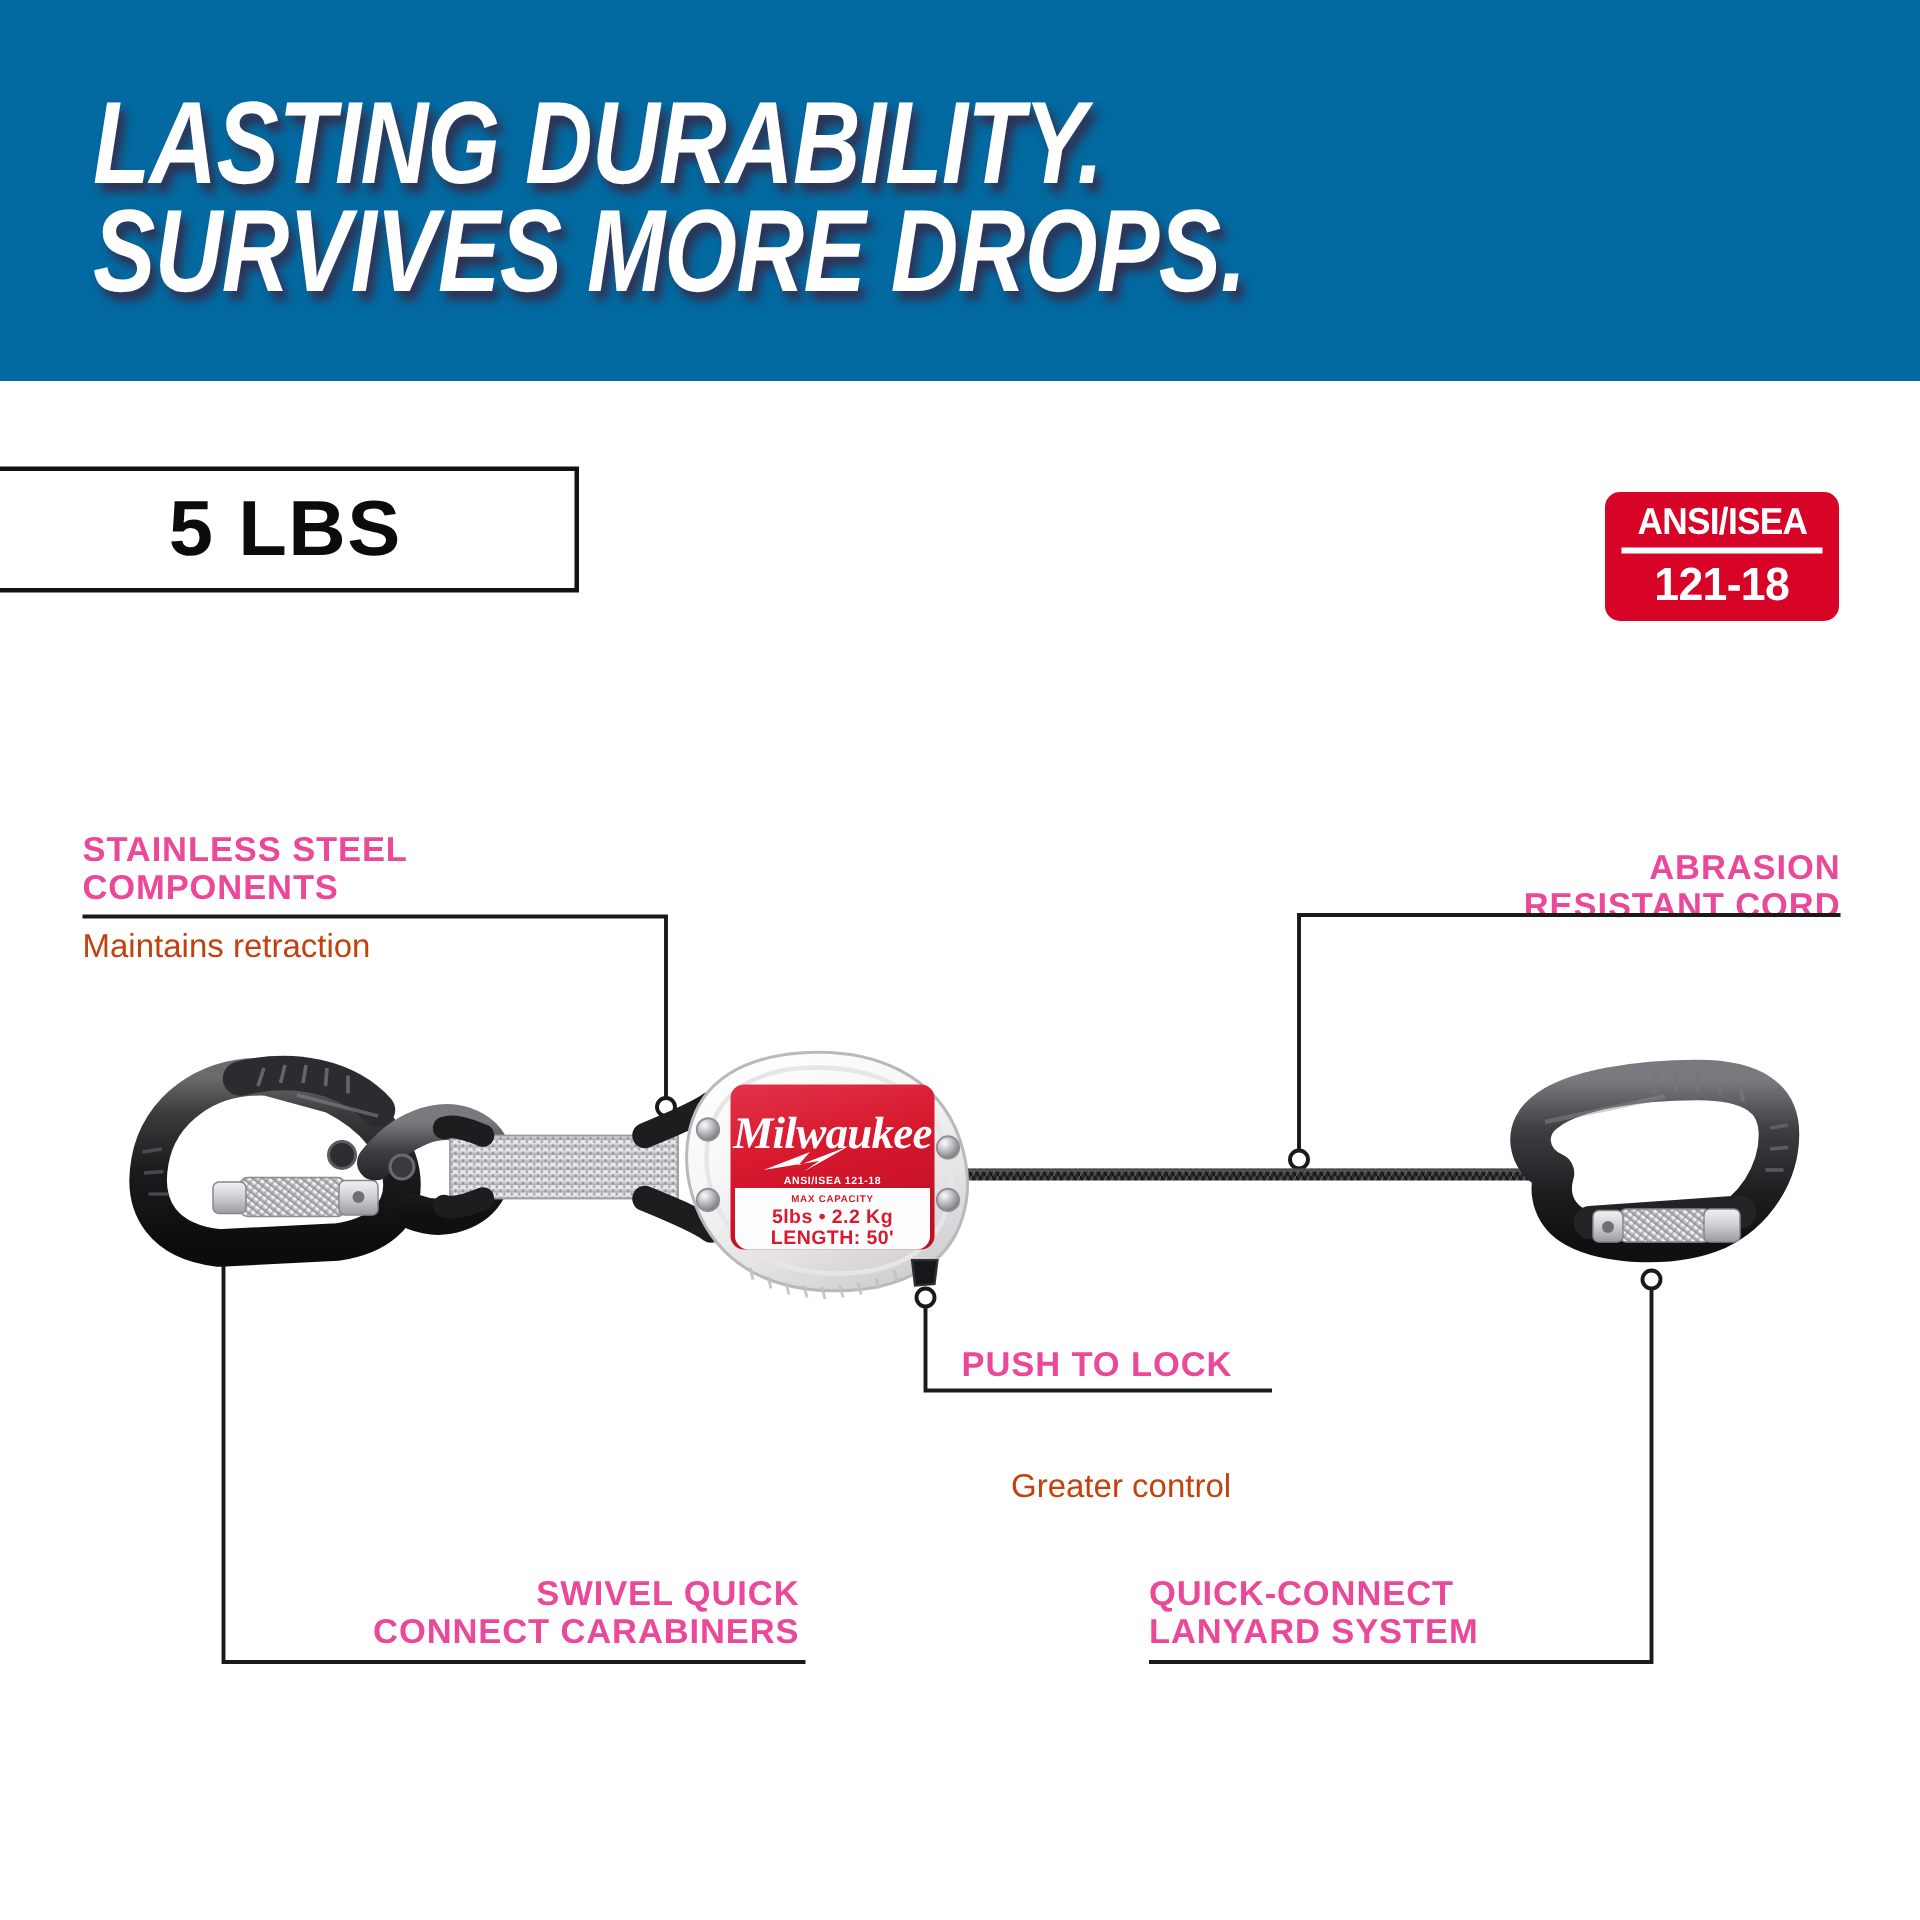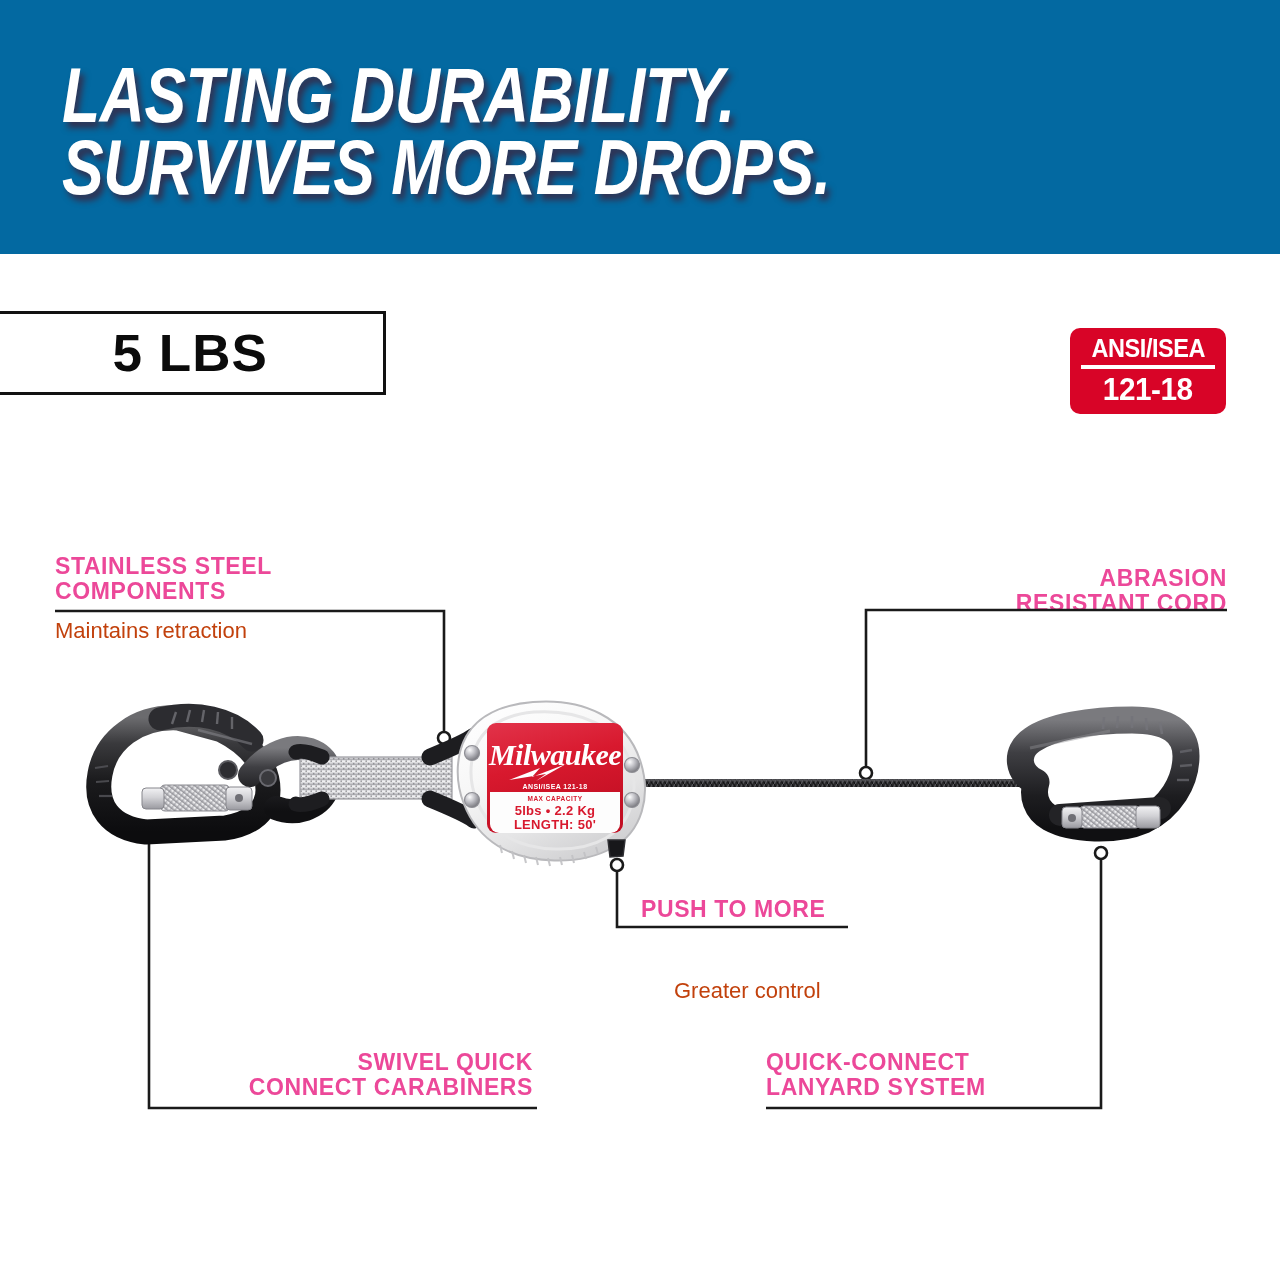--- a/index.html
+++ b/index.html
@@ -111,21 +111,21 @@
     <span class="ansi-bot">121-18</span>
   </div>
 
   <div class="callout-title c-ss-title">STAINLESS STEEL
 COMPONENTS</div>
   <div class="callout-sub c-ss-sub">Maintains retraction</div>
 
   <div class="callout-title c-ab-title">ABRASION
 RESISTANT CORD</div>
 
-  <div class="callout-title c-pl-title">PUSH TO MORE</div>
+  <div class="callout-title c-pl-title">PUSH TO LOCK</div>
   <div class="callout-sub c-pl-sub">Greater control</div>
 
   <div class="callout-title c-qc-title">QUICK-CONNECT
 LANYARD SYSTEM</div>
 
   <div class="callout-title c-sw-title">SWIVEL QUICK
 CONNECT CARABINERS</div>
 
   <svg class="leaders" viewBox="0 0 1280 1280">
     <g fill="none" stroke="#1a1a1a" stroke-width="2.6">

